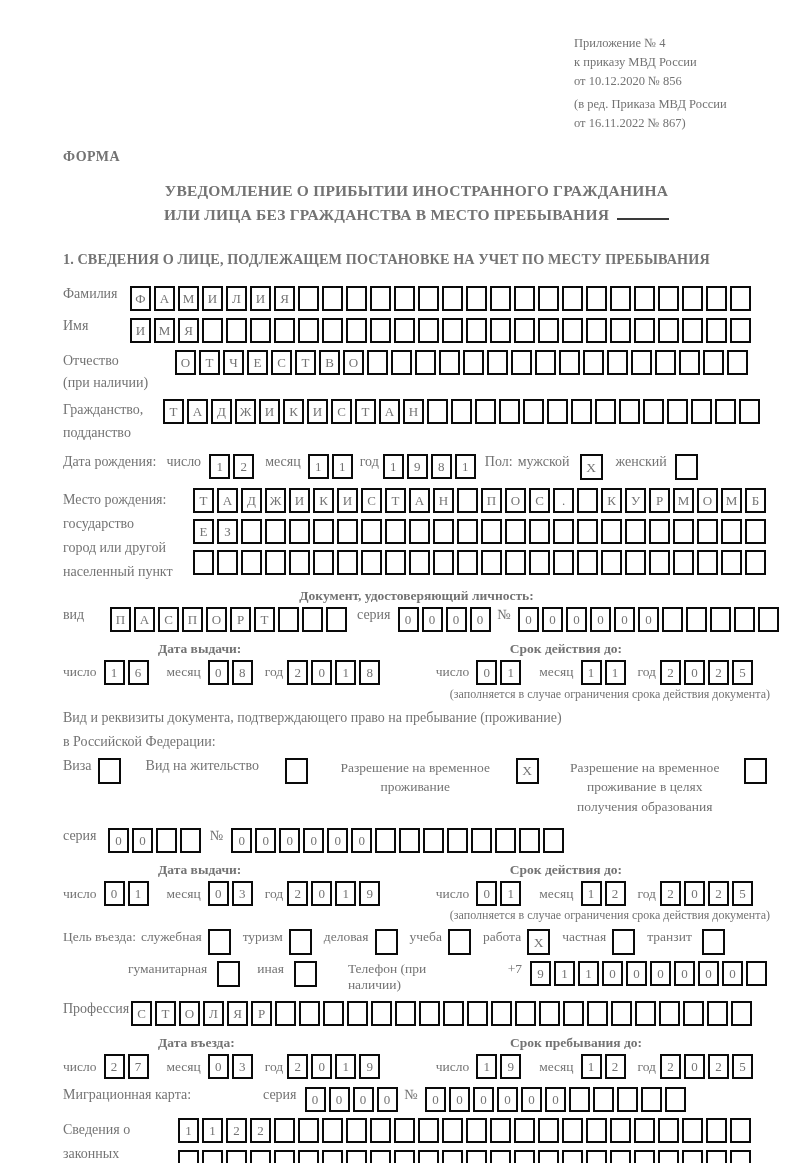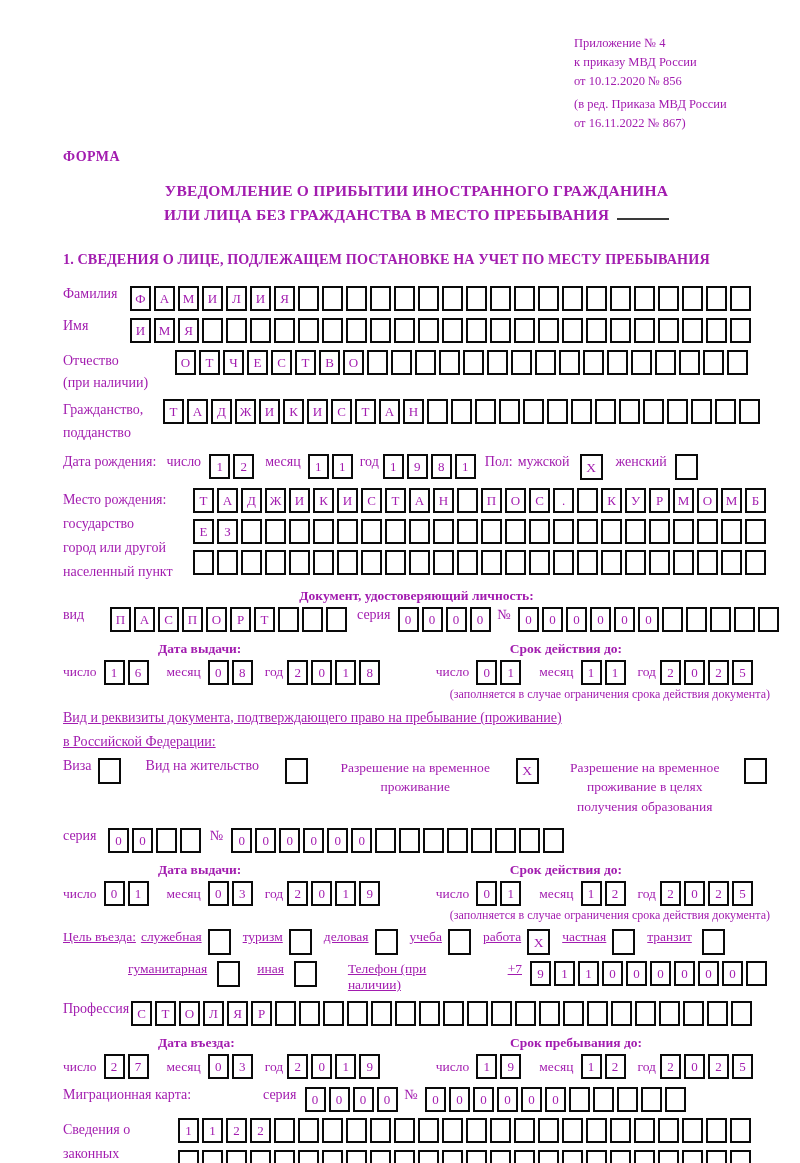--- a/index.html
+++ b/index.html
@@ -1,36 +1,36 @@
 <!DOCTYPE html>
 <html><head>
 <meta charset="utf-8">
 <style>
   html,body{margin:0;padding:0;background:#fff;}
-  .page{position:relative;width:800px;height:1163px;background:#ffffff;color:#a21caf;
+  .page{position:relative;width:800px;height:1163px;background:#ffffff;color:#737373;
         font-family:"Liberation Serif","DejaVu Serif",serif;overflow:hidden;box-sizing:border-box;
         padding:34px 30px 0 63px;}
   .hdr-right{margin-left:auto;width:196px;font-size:12.5px;line-height:1.5;}
   .hdr-right div{white-space:nowrap;}
   .amend{margin-top:5px;}
   .forma{text-align:left;font-weight:bold;font-size:14px;margin-top:16px;padding-right:4px;letter-spacing:.5px;}
   .title{text-align:center;font-weight:bold;font-size:15.5px;line-height:1.55;margin-top:14px;letter-spacing:.2px;}
   .uline{display:inline-block;width:52px;border-bottom:2px solid #3a3a3a;height:2px;margin-left:8px;}
   .sec-head{font-weight:bold;font-size:14.2px;margin-top:24px;letter-spacing:.1px;}
 
   .row{display:flex;}
   .row.top{align-items:flex-start;}
   .cells{display:flex;flex-wrap:nowrap;}
   .cell{flex:0 0 17px;width:17px;height:21px;border:2px solid #0a0a0a;margin-right:3px;
         display:inline-flex;align-items:center;justify-content:center;
         font-size:13px;line-height:1;background:#fff;}
   .cb{flex:0 0 19px;width:19px;height:22px;font-size:13.5px;}
   .lbl{font-size:14px;flex:0 0 auto;}
   .lblcol{font-size:14px;line-height:1.62;flex:0 0 auto;}
-  .sm{font-size:13.5px;text-decoration:underline;}
+  .sm{font-size:13.5px;}
   .mt18{margin-top:18px}.mt10{margin-top:10px}.mt8{margin-top:8px}.mt7{margin-top:7px}
   .mt6{margin-top:6px}.mt4{margin-top:4px}.mt3{margin-top:3px}.mt12{margin-top:12px}
 
   .doc-head{font-weight:bold;font-size:13.5px;text-align:center;margin-top:4px;}
   .dheads{display:flex;font-size:13.5px;font-weight:bold;margin-top:9px;}
   .dheads .l{margin-left:95px;}
   .dheads .r{margin-left:auto;margin-right:148px;}
   .dheads .r2{margin-left:auto;margin-right:128px;}
   .drow{display:flex;align-items:center;margin-top:3px;font-size:13.5px;}
   .dgrp{display:flex;align-items:center;}

